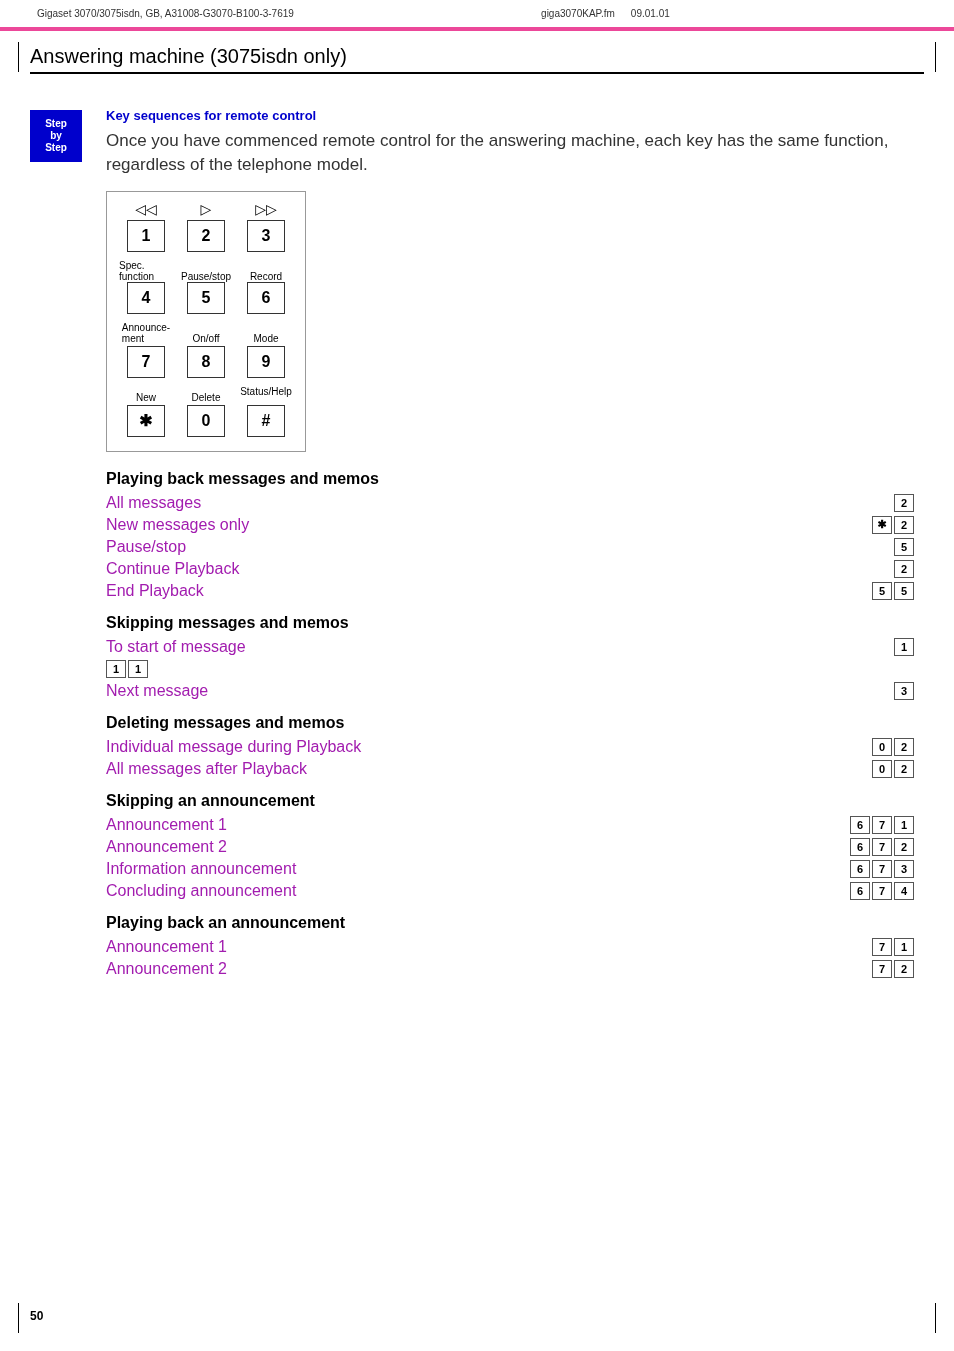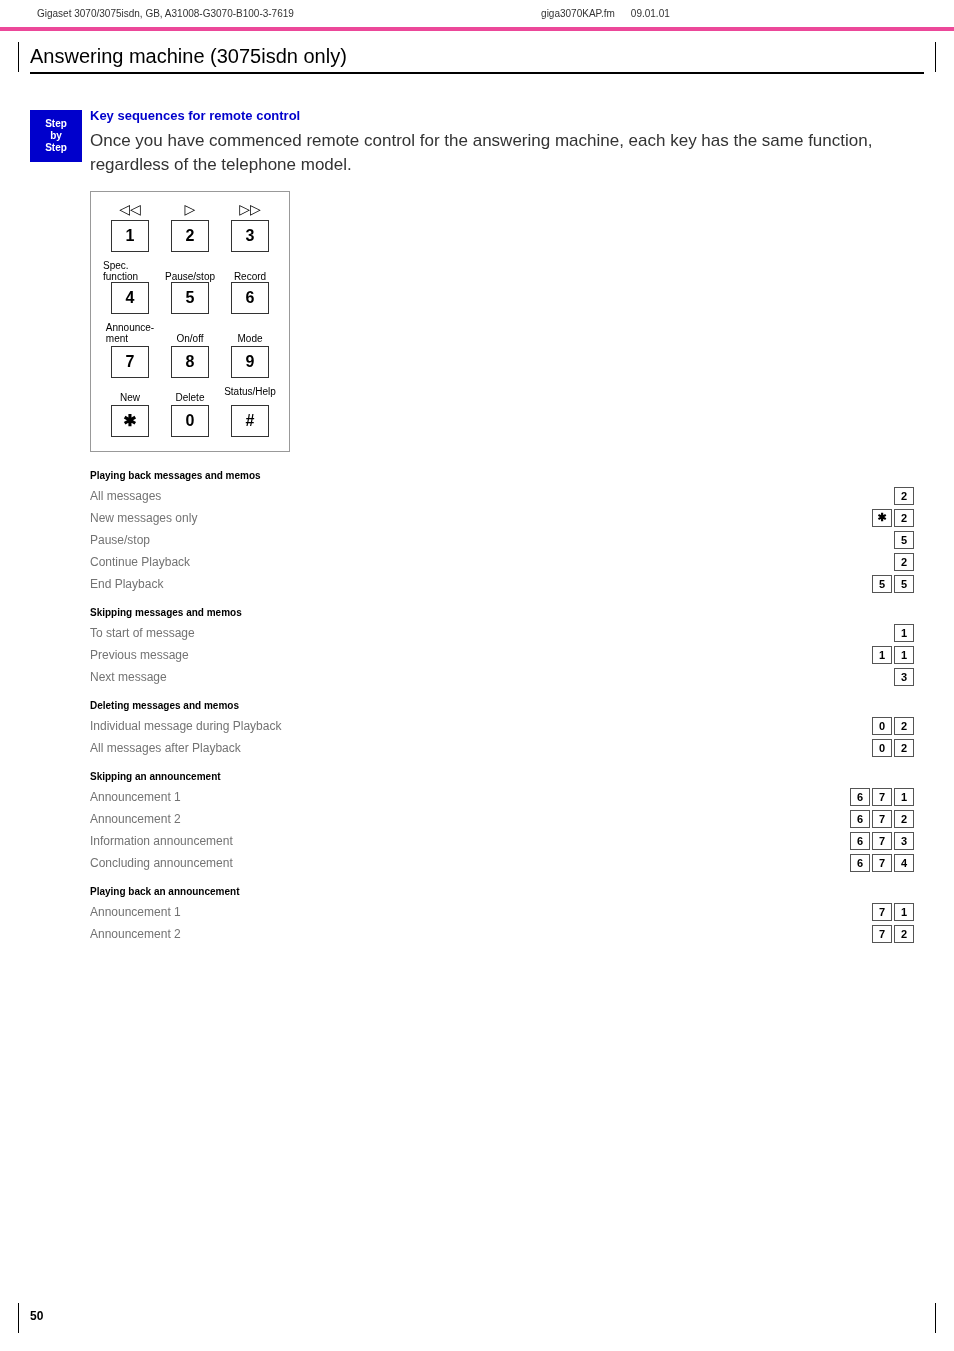--- a/index.html
+++ b/index.html
@@ -35,21 +35,21 @@
       border-bottom: 2px solid #000;
       font-size: 15px;
       font-weight: normal;
       margin-bottom: 16px;
     }
 
     
     .main-content {
       display: flex;
       padding: 0 30px;
-      gap: 8px;
+      gap: 24px;
     }
 
     
     .step-badge {
       min-width: 52px;
       width: 52px;
       height: 52px;
       background: #0000cc;
       color: #fff;
       font-size: 10px;
@@ -133,36 +133,36 @@
       max-width: 54px;
       color: #000;
     }
 
     
     .key-section {
       margin-bottom: 14px;
     }
 
     .key-section-title {
-      font-size: 10px;
+      font-size: 16px;
       font-weight: bold;
       margin-bottom: 6px;
     }
 
     .key-row {
       display: flex;
       align-items: center;
       justify-content: space-between;
       margin-bottom: 4px;
       padding-right: 10px;
     }
 
     .key-desc {
-      font-size: 12px;
-      color: #737373;
+      font-size: 16px;
+      color: #a21caf;
       flex: 1;
     }
 
     .key-codes {
       display: flex;
       gap: 2px;
       align-items: center;
     }
 
     .kc {
@@ -366,21 +366,20 @@
     
     <div class="key-section">
       <div class="key-section-title">Skipping messages and memos</div>
       <div class="key-row">
         <span class="key-desc">To start of message</span>
         <div class="key-codes">
           <div class="kc">1</div>
         </div>
       </div>
       <div class="key-row">
-        <span class="key-desc">Previous message</span>
         <div class="key-codes">
           <div class="kc">1</div>
           <div class="kc">1</div>
         </div>
       </div>
       <div class="key-row">
         <span class="key-desc">Next message</span>
         <div class="key-codes">
           <div class="kc">3</div>
         </div>

